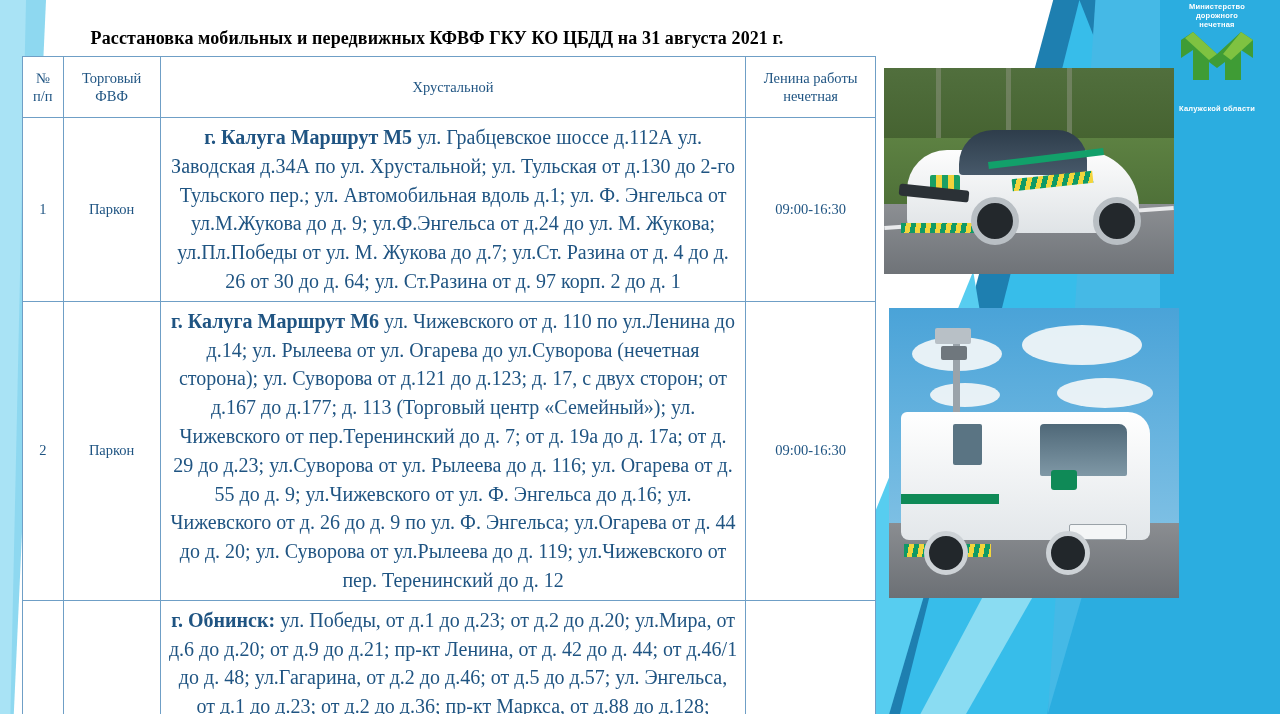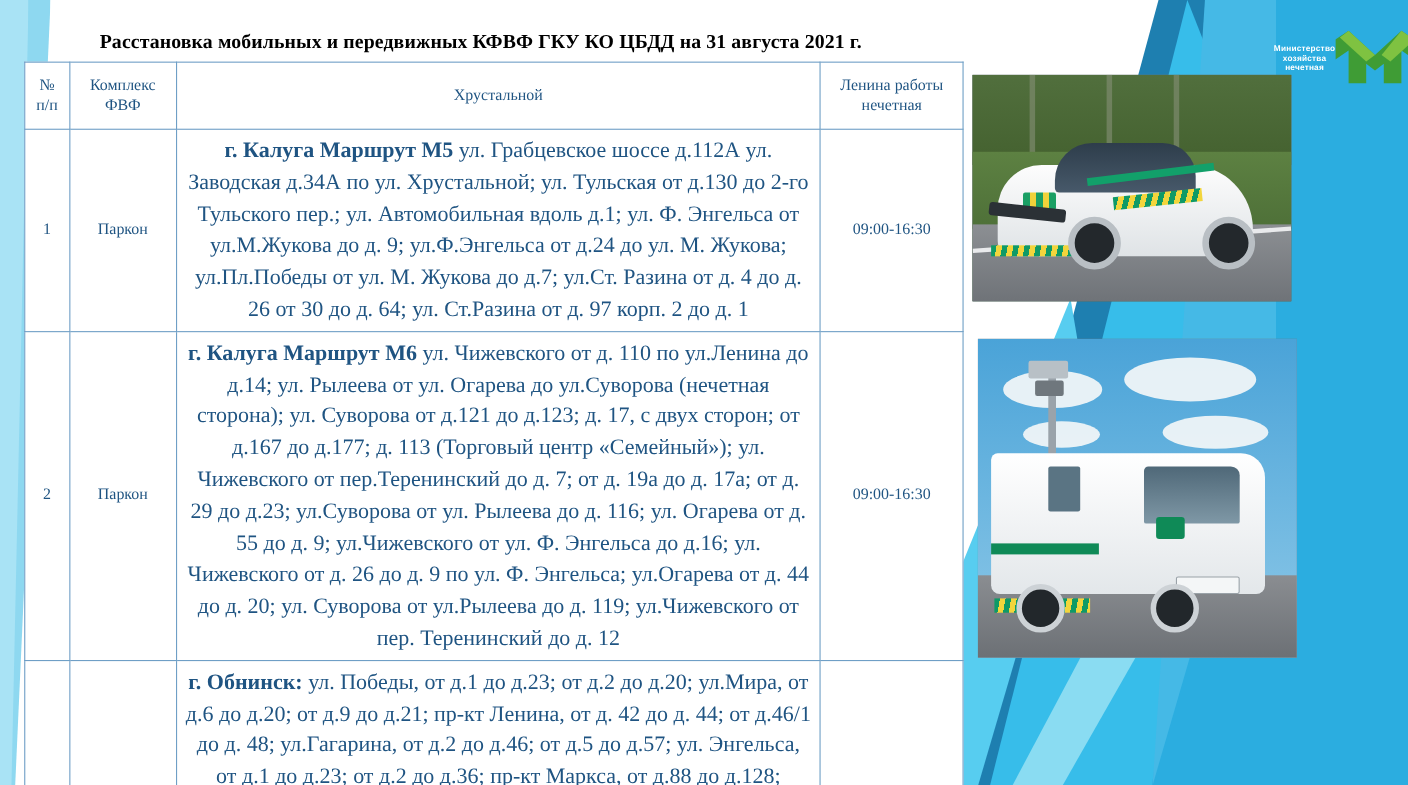--- a/index.html
+++ b/index.html
@@ -35,21 +35,21 @@
   .rp6{right:290px;width:210px;background:#57cdf0;
        clip-path:polygon(92% 38%,100% 52%,52% 100%,6% 100%);}
   .rp7{right:200px;width:190px;background:#8adcf2;
        clip-path:polygon(96% 60%,100% 72%,40% 100%,16% 100%);}
   .rp8{right:120px;width:170px;background:#45b9e6;
        clip-path:polygon(100% 0,100% 46%,34% 100%,62% 0);}
 
   
   .logo{
     position:absolute;right:4px;top:0;width:118px;height:104px;
-    display:flex;align-items:center;
+    display:flex;flex-direction:column;align-items:center;
     justify-content:flex-start;padding-top:3px;box-sizing:border-box;
   }
   .logo-top{
     font-family:"Liberation Sans", sans-serif;
     font-size:7.5px;font-weight:bold;color:#ffffff;
     line-height:1.18;text-align:center;letter-spacing:.2px;
   }
   .logo-mark{margin-top:2px;}
   .logo-bottom{
     font-family:"Liberation Sans", sans-serif;
@@ -177,21 +177,21 @@
   <div class="rp rp6"></div>
   <div class="rp rp7"></div>
   <div class="rp rp8"></div>
   <div class="wedge-left"></div>
   <div class="wedge-left2"></div>
 </div>
 
 <div class="logo">
   <div class="logo-top">
     <div>Министерство</div>
-    <div>хозяйства</div>
+    <div>дорожного</div>
     <div>нечетная</div>
   </div>
   <div class="logo-mark">
     <svg width="72" height="48" viewBox="0 0 72 48">
       <polygon points="0,8 12,0 36,22 60,0 72,8 72,26 60,18 60,48 44,48 44,30 36,36 28,30 28,48 12,48 12,18 0,26" fill="#3f9c35"></polygon>
       <polygon points="12,0 36,22 28,28 4,6" fill="#7fc241"></polygon>
       <polygon points="60,0 72,8 50,28 42,22" fill="#7fc241"></polygon>
     </svg>
   </div>
   <div class="logo-bottom">Калужской области</div>
@@ -247,21 +247,21 @@
       <col class="c-loc">
       <col class="c-time">
   </colgroup>
   <thead>
     <tr>
       <th>
         <div>№</div>
         <div>п/п</div>
       </th>
       <th>
-        <div>Комплекс</div>
+        <div>Торговый</div>
         <div>ФВФ</div>
       </th>
       <th>Хрустальной</th>
       <th>
         <div>Ленина работы</div>
         <div>нечетная</div>
       </th>
     </tr>
   </thead>
   <tbody>

